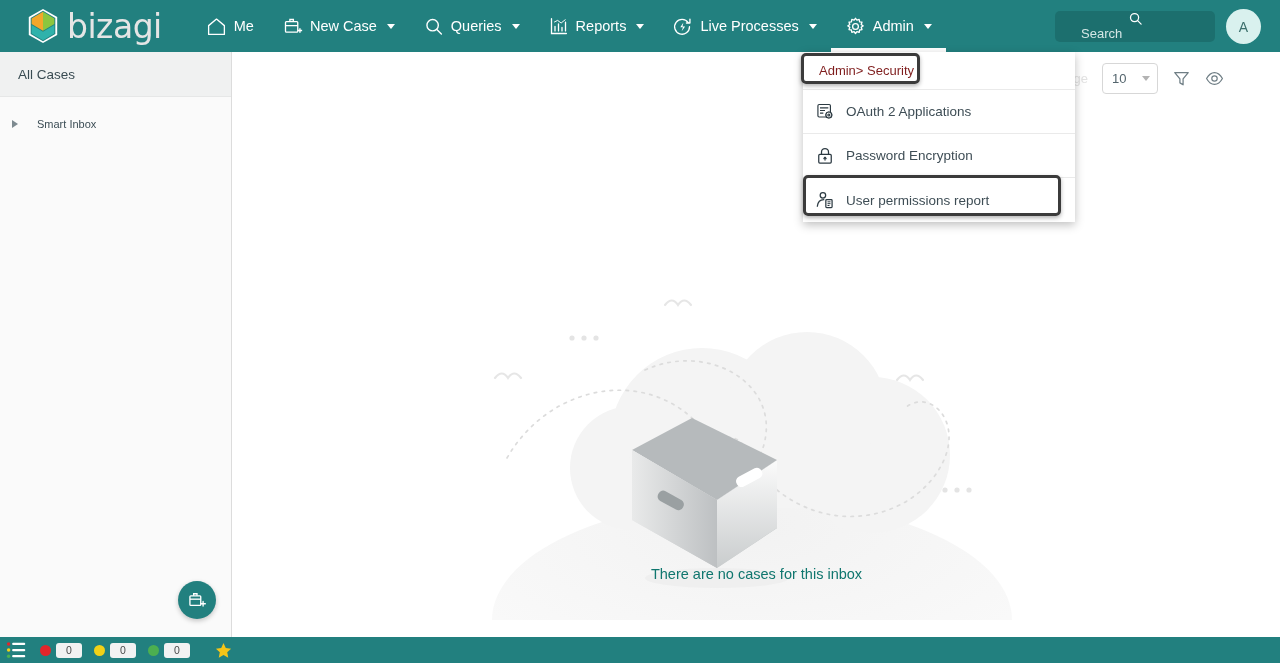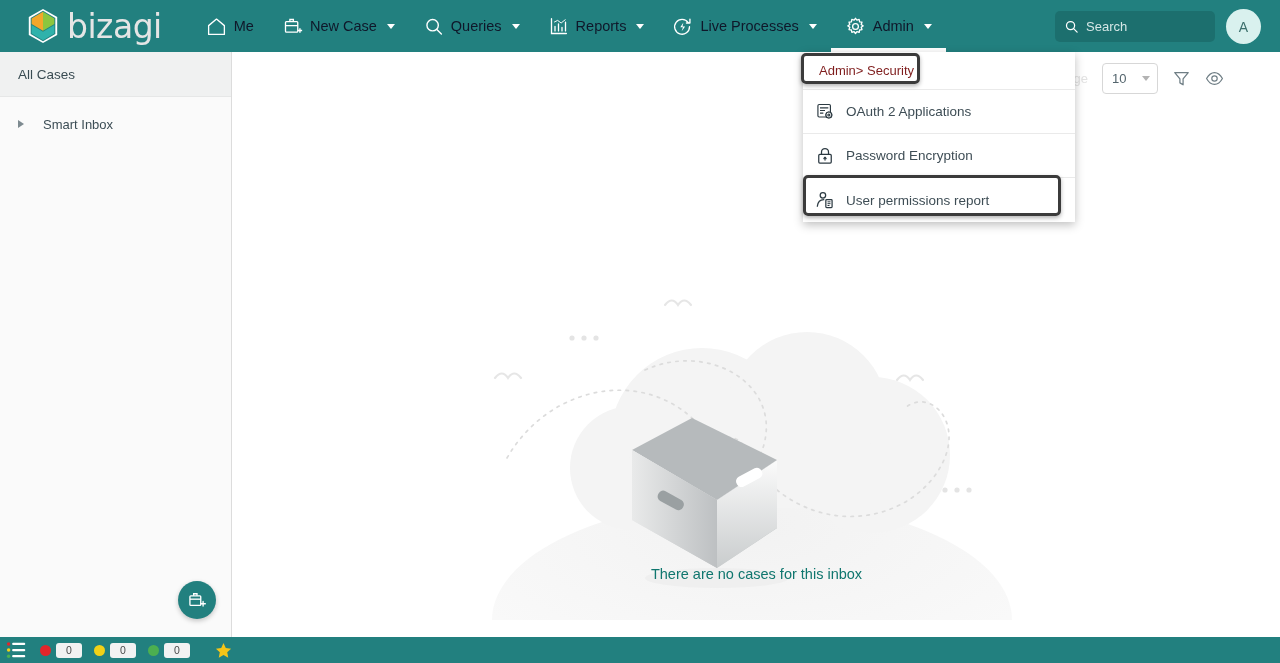--- a/index.html
+++ b/index.html
@@ -27,21 +27,21 @@
   .logo-mark { width: 34px; height: 36px; margin-right: 7px; }
   .logo-text {
     color: #e5e5e5; font-size: 33px; letter-spacing: -0.5px;
     font-weight: 400; line-height: 1;
     font-family: "DejaVu Sans", sans-serif;
   }
   .nav { display: flex; align-items: center; height: 52px; }
   .nav-item {
     display: flex; align-items: center; gap: 7px;
     padding: 0 14px; height: 52px;
-    color: #0f172a; font-size: 14.5px;
+    color: #ffffff; font-size: 14.5px;
     cursor: pointer; position: relative;
     white-space: nowrap;
   }
   .nav-item .caret {
     width: 0; height: 0;
     border-left: 4.5px solid transparent;
     border-right: 4.5px solid transparent;
     border-top: 5.5px solid #ffffff;
     margin-left: 3px;
   }
@@ -50,20 +50,21 @@
     height: 4px; background: #ffffff;
   }
   .nav-ico { width: 21px; height: 21px; display: block; }
 
   .search-box {
     position: absolute; left: 1055px; top: 11px;
     width: 160px; height: 31px;
     background: #1c6f6e; border-radius: 5px;
     display: flex; align-items: center; padding: 0 9px;
     cursor: text;
+    flex-direction: column;
   }
   .search-box input {
     background: transparent; border: 0; outline: none;
     color: #ffffff; font-size: 13px; margin-left: 7px;
     width: 115px; font-family: "Liberation Sans", sans-serif;
   }
   .search-box input::placeholder { color: #d5e7e6; }
   .avatar {
     position: absolute; left: 1226px; top: 9px;
     width: 35px; height: 35px; border-radius: 50%;
@@ -82,23 +83,23 @@
   }
   .sidebar-head {
     height: 45px; background: #f0f1f1;
     display: flex; align-items: center;
     padding-left: 18px;
     font-size: 13.5px; color: #394b52;
     border-bottom: 1px solid #e6e7e7;
   }
   .tree-item {
     display: flex; align-items: center;
-    height: 30px; padding-left: 18px;
+    height: 30px; padding-left: 12px;
     margin-top: 12px;
-    font-size: 13px; color: #3c4d55;
+    font-size: 11px; color: #3c4d55;
     cursor: pointer;
   }
   .tree-caret {
     width: 0; height: 0;
     border-top: 4.5px solid transparent;
     border-bottom: 4.5px solid transparent;
     border-left: 6px solid #7d8a90;
     margin-right: 19px;
   }
 

